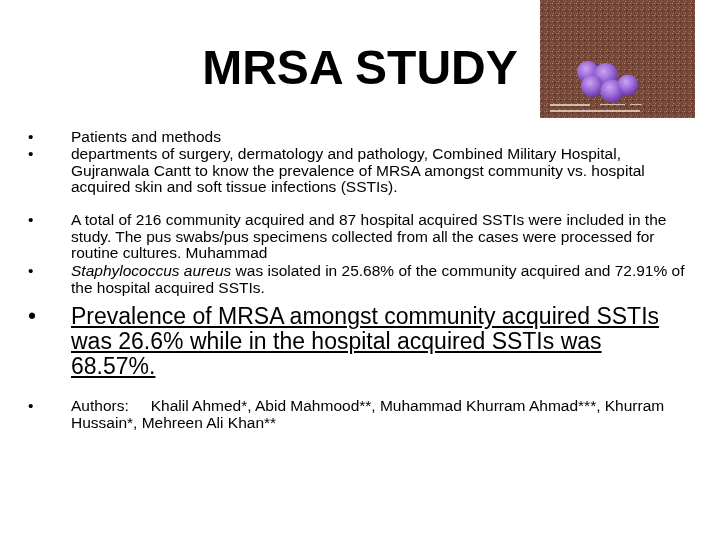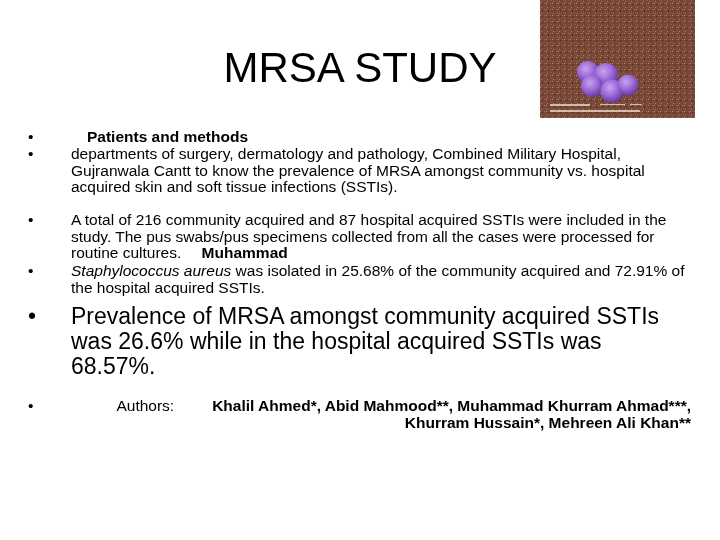--- a/index.html
+++ b/index.html
@@ -14,22 +14,22 @@
       overflow: hidden;
       font-family: "Liberation Sans", sans-serif;
       color: #000000;
     }
     .slide-title {
       position: absolute;
       left: 200px;
       top: 42px;
       width: 320px;
       text-align: center;
-      font-size: 42px;
-      font-weight: normal;
+      font-size: 48px;
+      font-weight: bold;
       line-height: 52px;
       letter-spacing: 0px;
     }
     .sem-image {
       position: absolute;
       left: 540px;
       top: 0px;
       width: 155px;
       height: 118px;
       overflow: hidden;
@@ -59,21 +59,21 @@
     }
     .small {
       font-size: 15.5px;
       line-height: 16.5px;
     }
     .large {
       font-size: 23px;
       line-height: 25px;
     }
     .large .text { left: 43px; }
-    b { font-weight: bold; margin-left: 16px; }
+    b { font-weight: normal; }
     i { }
   </style>
 </head>
 <body>
 
 <div class="slide">
 
   <div class="slide-title">MRSA STUDY</div>
 
   <div class="sem-image">
@@ -130,22 +130,22 @@
       <span class="text"><span>A total of 216 community acquired and 87 hospital acquired SSTIs were included in the study. The pus swabs/pus specimens collected from all the cases were processed for routine cultures. </span><b>Muhammad</b></span>
     </div>
 
     <div class="bullet small" style="top:263px;">
       <span class="dot">•</span>
       <span class="text"><i>Staphylococcus aureus</i><span> was isolated in 25.68% of the community acquired and 72.91% of the hospital acquired SSTIs.</span></span>
     </div>
 
     <div class="bullet large" style="top:304px;">
       <span class="dot" style="left:0;">•</span>
-      <span class="text" style="left:43px; width:600px;">Prevalence of MRSA amongst community acquired SSTIs was 26.6% while in the hospital acquired SSTIs was 68.57%.</span>
+      <span class="text" style="left:43px; width:600px;text-decoration:underline;">Prevalence of MRSA amongst community acquired SSTIs was 26.6% while in the hospital acquired SSTIs was 68.57%.</span>
     </div>
 
     <div class="bullet small" style="top:398px;">
       <span class="dot">•</span>
-      <span class="text" style="width:620px;text-align:right;"><span>Authors:</span><span style="display:inline-block;width:22px;"></span><b>Khalil Ahmed*, Abid Mahmood**, Muhammad Khurram Ahmad***, Khurram Hussain*, Mehreen Ali Khan**</b></span>
+      <span class="text" style="width:620px;"><span>Authors:</span><span style="display:inline-block;width:22px;"></span><b>Khalil Ahmed*, Abid Mahmood**, Muhammad Khurram Ahmad***, Khurram Hussain*, Mehreen Ali Khan**</b></span>
     </div>
 
   </div>
 </div>
 
 </body></html>

